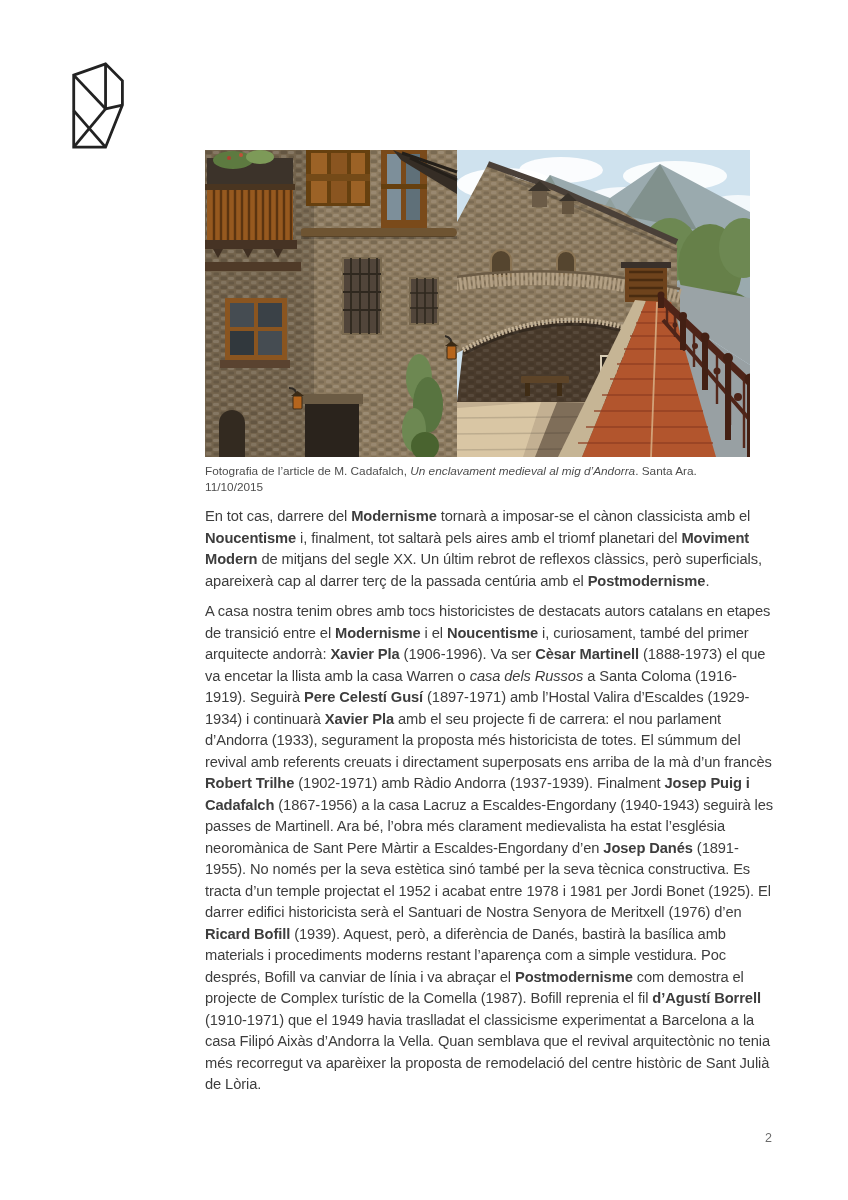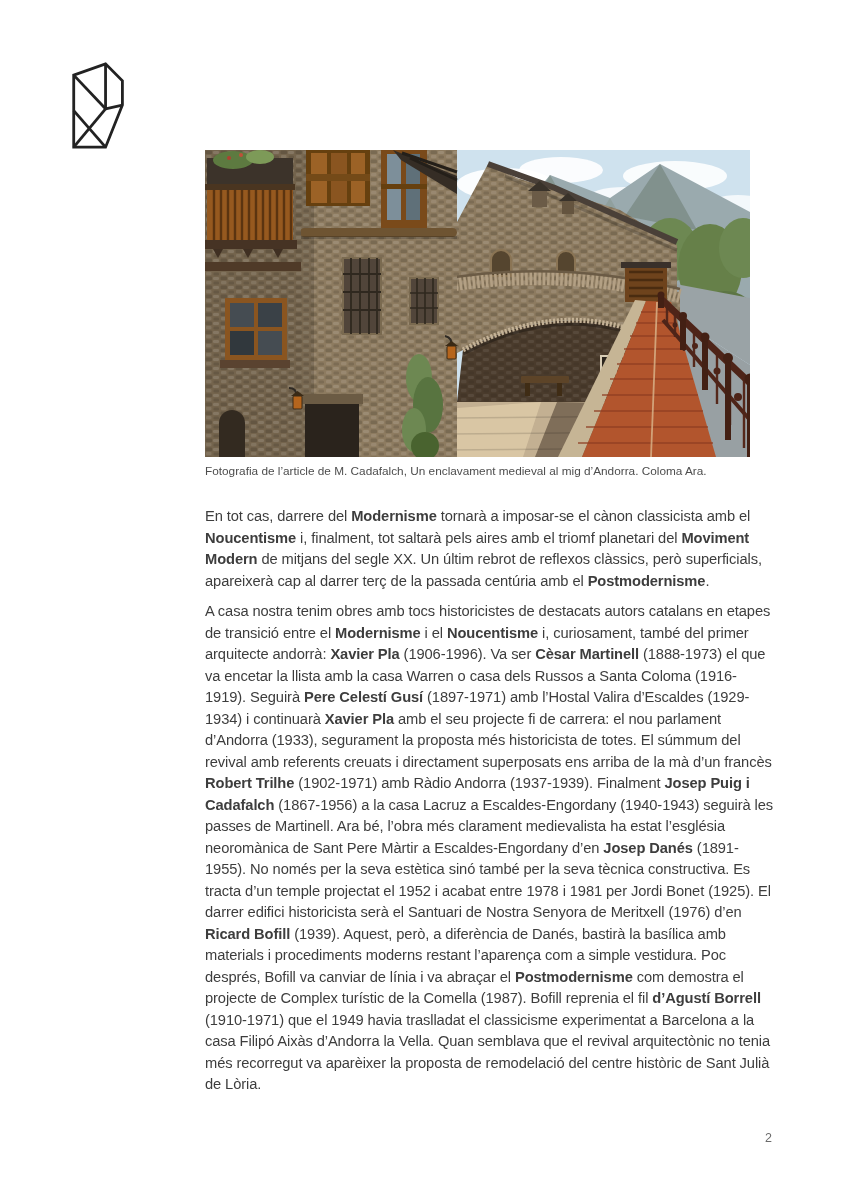--- a/index.html
+++ b/index.html
@@ -20,21 +20,21 @@
     margin-top:7px; font-size:11.8px; line-height:15.8px;
     color:var(--c-caption); letter-spacing:0;
   }
   .body-text{
     position:absolute; left:205px; top:506px; width:569px;
     font-size:14.7px; line-height:21.5px; letter-spacing:-0.1px;
     color:var(--c-text); text-align:left;
   }
   .body-text p{margin:0 0 9px 0;}
   .b{font-weight:bold;}
-  .i{}
+  .i{font-style:italic;}
   .page-num{
     position:absolute; left:765px; top:1131px;
     font-size:12.5px; color:#6b6b6b;
   }
   
   .f-sky{fill:var(--c-sky);} .f-mtn{fill:var(--c-mountain);}
   .f-tree{fill:var(--c-foliage);} .f-stone{fill:var(--c-stone);}
   .f-court{fill:var(--c-courtyard);} .f-walk{fill:var(--c-walkway);}
   .s-rail{stroke:var(--c-railing);}
 </style>
@@ -219,21 +219,22 @@
         <circle cx="523" cy="208" r="5" fill="#432014"></circle>
         <circle cx="545" cy="229" r="5.5" fill="#432014"></circle>
         <circle cx="470" cy="175" r="2.5" fill="#4e2418"></circle>
         <circle cx="490" cy="196" r="3" fill="#4e2418"></circle>
         <circle cx="512" cy="221" r="3.5" fill="#4e2418"></circle>
         <circle cx="533" cy="247" r="4" fill="#4e2418"></circle>
       </g>
     </svg>
 
     <figcaption class="caption">
-      <div><span>Fotografia de l’article de M. Cadafalch, </span><span class="i">Un enclavament medieval al mig d’Andorra</span><span>. Coloma Ara.</span></div>
+      <div><span>Fotografia de l’article de M. Cadafalch, </span><span class="i">Un enclavament medieval al mig d’Andorra</span><span>. Santa Ara.</span></div>
+      <div>11/10/2015</div>
     </figcaption>
   </figure>
 
   <div class="body-text">
     <p><span>En tot cas, darrere del </span><span class="b">Modernisme</span><span> tornarà a imposar-se el cànon classicista amb el </span><span class="b">Noucentisme</span><span> i, finalment, tot saltarà pels aires amb el triomf planetari del </span><span class="b">Moviment Modern</span><span> de mitjans del segle XX. Un últim rebrot de reflexos clàssics, però superficials, apareixerà cap al darrer terç de la passada centúria amb el </span><span class="b">Postmodernisme</span><span>.</span></p>
     <p><span>A casa nostra tenim obres amb tocs historicistes de destacats autors catalans en etapes de transició entre el </span><span class="b">Modernisme</span><span> i el </span><span class="b">Noucentisme</span><span> i, curiosament, també del primer arquitecte andorrà: </span><span class="b">Xavier Pla</span><span> (1906-1996). Va ser </span><span class="b">Cèsar Martinell</span><span> (1888-1973) el que va encetar la llista amb la casa Warren o </span><span class="i">casa dels Russos</span><span> a Santa Coloma (1916-1919). Seguirà </span><span class="b">Pere Celestí Gusí</span><span> (1897-1971) amb l’Hostal Valira d’Escaldes (1929-1934) i continuarà </span><span class="b">Xavier Pla</span><span> amb el seu projecte fi de carrera: el nou parlament d’Andorra (1933), segurament la proposta més historicista de totes. El súmmum del revival amb referents creuats i directament superposats ens arriba de la mà d’un francès </span><span class="b">Robert Trilhe</span><span> (1902-1971) amb Ràdio Andorra (1937-1939). Finalment </span><span class="b">Josep Puig i Cadafalch</span><span> (1867-1956) a la casa Lacruz a Escaldes-Engordany (1940-1943) seguirà les passes de Martinell. Ara bé, l’obra més clarament medievalista ha estat l’església neoromànica de Sant Pere Màrtir a Escaldes-Engordany d’en </span><span class="b">Josep Danés</span><span> (1891-1955). No només per la seva estètica sinó també per la seva tècnica constructiva. Es tracta d’un temple projectat el 1952 i acabat entre 1978 i 1981 per Jordi Bonet (1925). El darrer edifici historicista serà el Santuari de Nostra Senyora de Meritxell (1976) d’en </span><span class="b">Ricard Bofill</span><span> (1939). Aquest, però, a diferència de Danés, bastirà la basílica amb materials i procediments moderns restant l’aparença com a simple vestidura. Poc després, Bofill va canviar de línia i va abraçar el </span><span class="b">Postmodernisme</span><span> com demostra el projecte de Complex turístic de la Comella (1987). Bofill reprenia el fil </span><span class="b">d’Agustí Borrell</span><span> (1910-1971) que el 1949 havia traslladat el classicisme experimentat a Barcelona a la casa Filipó Aixàs d’Andorra la Vella. Quan semblava que el revival arquitectònic no tenia més recorregut va aparèixer la proposta de remodelació del centre històric de Sant Julià de Lòria.</span></p>
   </div>
 
   <div class="page-num">2</div>
 

